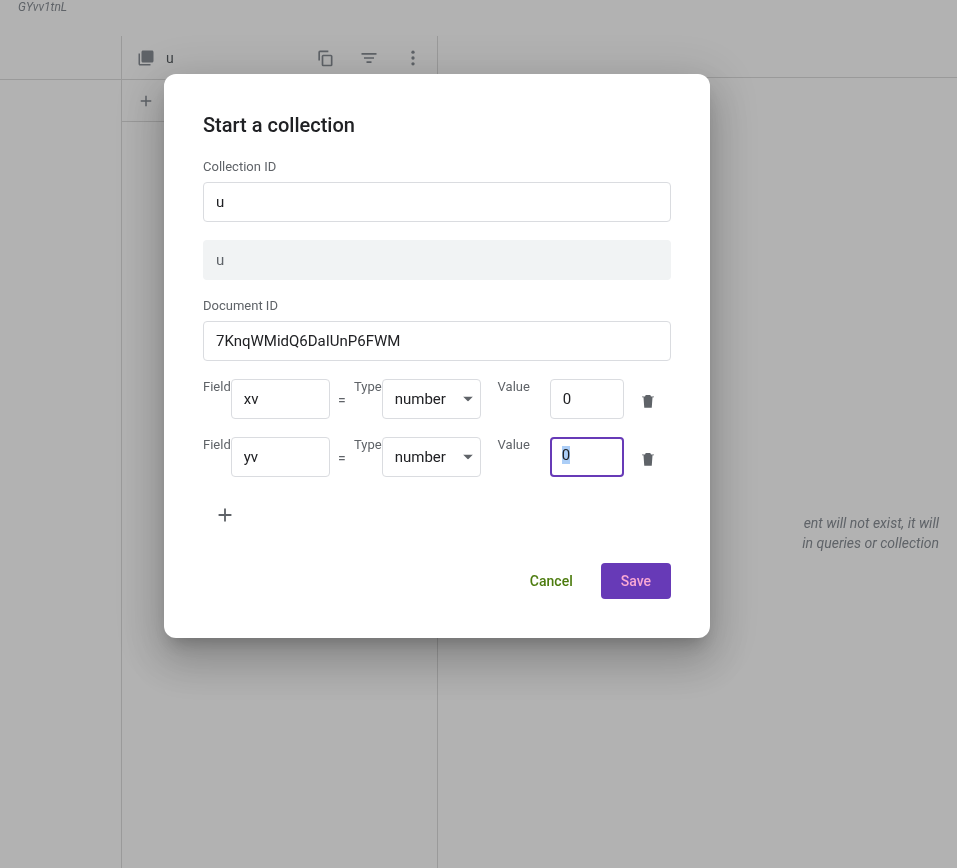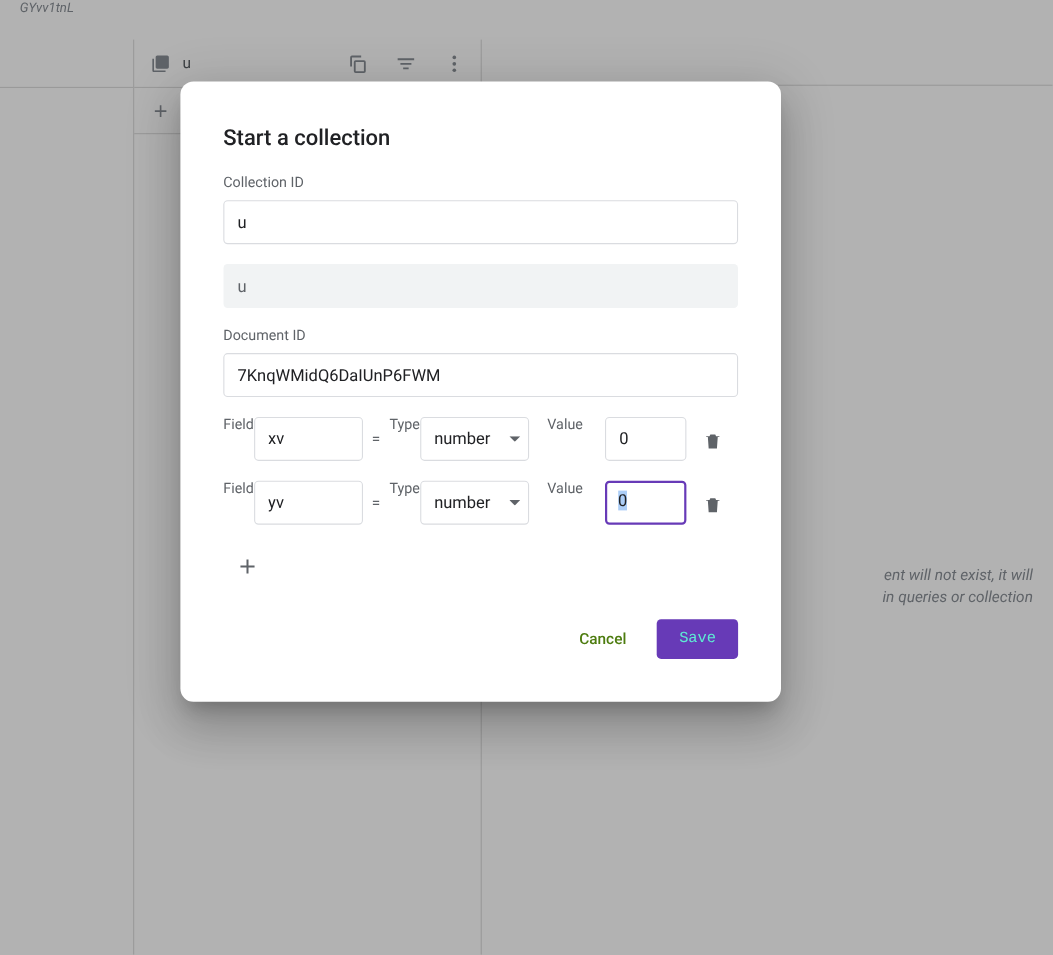--- a/index.html
+++ b/index.html
@@ -226,22 +226,21 @@
       cursor: pointer;
       display: flex;
       align-items: center;
     }
     .btn-text {
       background: transparent;
       color: #4d7c0f;
     }
     .btn-primary {
       background: #673ab7;
-      color: #5eead4;
-      font-family: Liberation Mono, monospace;
+      color: #f9a8d4;
     }
     .focused {
       border: 2px solid #673ab7 !important;
       padding: 0 11px !important;
     }
     .selection {
       background: #accef7;
     }
     svg {
       display: block;

